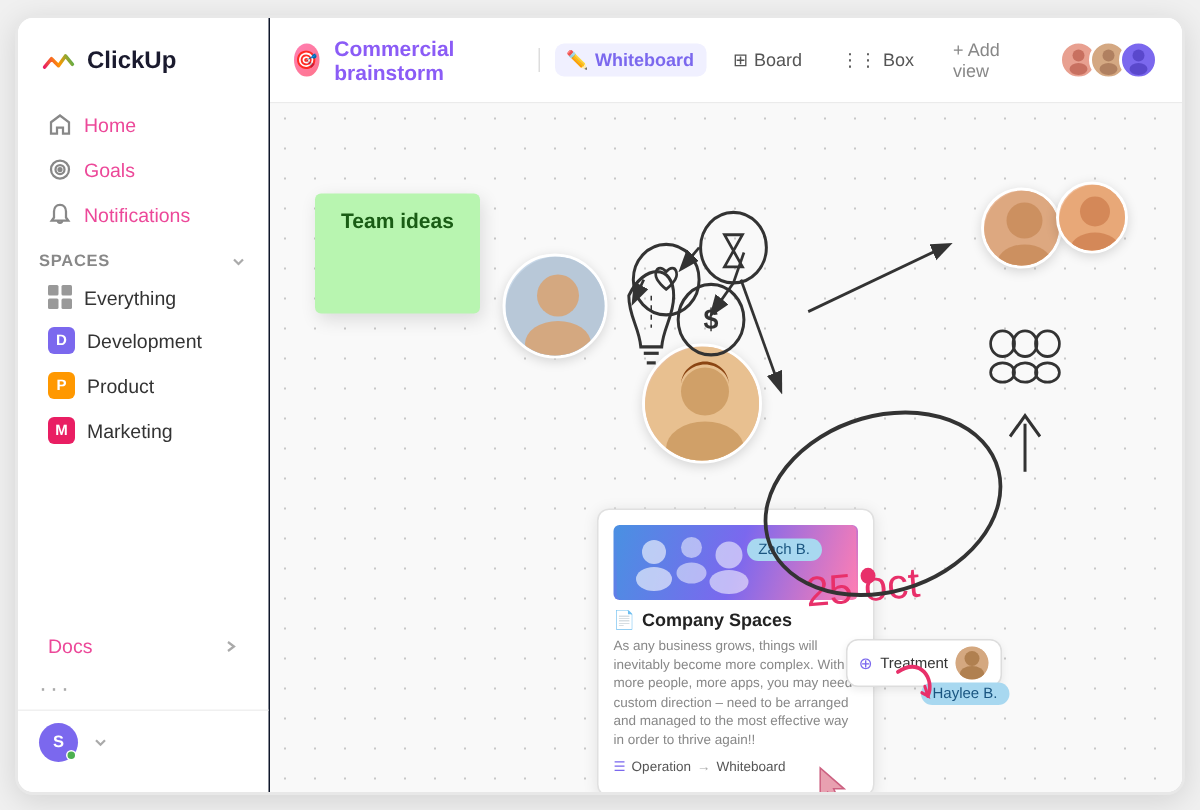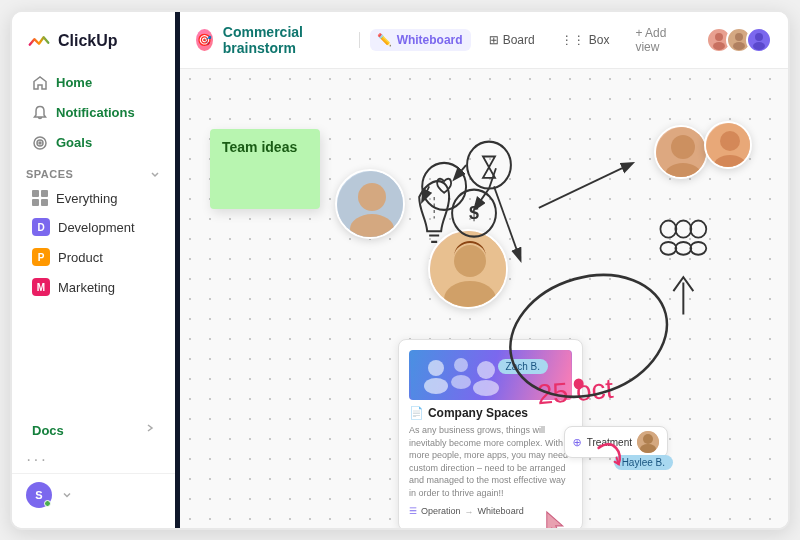--- a/index.html
+++ b/index.html
@@ -21,21 +21,21 @@
       border: 2px solid #e8e8e8;
       display: flex;
       overflow: hidden;
       box-shadow: 0 4px 20px rgba(0,0,0,0.12);
     }
     
     .sidebar {
       width: 168px;
       min-width: 168px;
       background: #fff;
-      border-right: 5px solid #0f172a;
+      border-right: 1px solid #0f172a;
       display: flex;
       flex-direction: column;
       padding: 12px 0;
     }
     .logo-area {
       display: flex;
       align-items: center;
       padding: 4px 14px 14px;
       gap: 6px;
     }
@@ -43,29 +43,28 @@
       width: 26px;
       height: 26px;
     }
     .logo-text {
       font-size: 16px;
       font-weight: 700;
       color: #1a1a2e;
     }
     .nav-item {
       display: flex;
-      align-items: flex-start;
+      align-items: center;
       gap: 8px;
       padding: 7px 14px;
       cursor: pointer;
       font-size: 13px;
-      color: #15803d;
+      color: #ec4899;
       border-radius: 6px;
       margin: 0 6px;
-      font-weight: bold;
     }
     .nav-icon {
       width: 16px;
       height: 16px;
       color: #888;
     }
     .spaces-header {
       display: flex;
       align-items: center;
       justify-content: space-between;
@@ -161,21 +160,21 @@
       border-radius: 50%;
       background: linear-gradient(135deg, #ff7eb3, #ff758c);
       display: flex;
       align-items: center;
       justify-content: center;
       font-size: 11px;
     }
     .header-title {
       font-size: 14px;
       font-weight: 600;
-      color: #0f766e;
+      color: #8b5cf6;
       margin-right: 6px;
     }
     .header-divider {
       width: 1px;
       height: 16px;
       background: #ddd;
     }
     .view-tab {
       display: flex;
       align-items: center;
@@ -227,20 +226,21 @@
       background-color: #f9f9f9;
     }
     
     .sticky-note {
       position: absolute;
       border-radius: 4px;
       padding: 10px 12px;
       font-size: 14px;
       font-weight: 600;
       box-shadow: 2px 4px 12px rgba(0,0,0,0.12);
+      text-align: center;
     }
     .sticky-green {
       background: #b8f5b0;
       color: #1a5c15;
       width: 110px;
       height: 80px;
       top: 60px;
       left: 30px;
     }
     .sticky-yellow {
@@ -393,32 +393,32 @@
     </div>
 
     <div class="nav-item">
       <svg class="nav-icon" viewBox="0 0 16 16" fill="none" stroke="currentColor" stroke-width="1.5">
         <path d="M2 6.5L8 2L14 6.5V14H10V10H6V14H2V6.5Z"></path>
       </svg>
       <span>Home</span>
     </div>
     <div class="nav-item">
       <svg class="nav-icon" viewBox="0 0 16 16" fill="none" stroke="currentColor" stroke-width="1.5">
-        <path d="M8 1.5C5.5 1.5 4 3.5 4 6V10L2.5 12H13.5L12 10V6C12 3.5 10.5 1.5 8 1.5Z"></path>
-        <path d="M6.5 12C6.5 12.8 7.2 13.5 8 13.5C8.8 13.5 9.5 12.8 9.5 12"></path>
-      </svg>
-      <span>Notifications</span>
-    </div>
-    <div class="nav-item">
-      <svg class="nav-icon" viewBox="0 0 16 16" fill="none" stroke="currentColor" stroke-width="1.5">
         <circle cx="8" cy="8" r="6"></circle>
         <circle cx="8" cy="8" r="3"></circle>
         <circle cx="8" cy="8" r="1" fill="currentColor"></circle>
       </svg>
       <span>Goals</span>
+    </div>
+    <div class="nav-item">
+      <svg class="nav-icon" viewBox="0 0 16 16" fill="none" stroke="currentColor" stroke-width="1.5">
+        <path d="M8 1.5C5.5 1.5 4 3.5 4 6V10L2.5 12H13.5L12 10V6C12 3.5 10.5 1.5 8 1.5Z"></path>
+        <path d="M6.5 12C6.5 12.8 7.2 13.5 8 13.5C8.8 13.5 9.5 12.8 9.5 12"></path>
+      </svg>
+      <span>Notifications</span>
     </div>
 
     <div class="spaces-header">
       <span>Spaces</span>
       <svg width="12" height="12" viewBox="0 0 12 12" fill="none" stroke="#aaa" stroke-width="1.5">
         <path d="M3 5L6 8L9 5"></path>
       </svg>
     </div>
 
     <div class="space-item">

